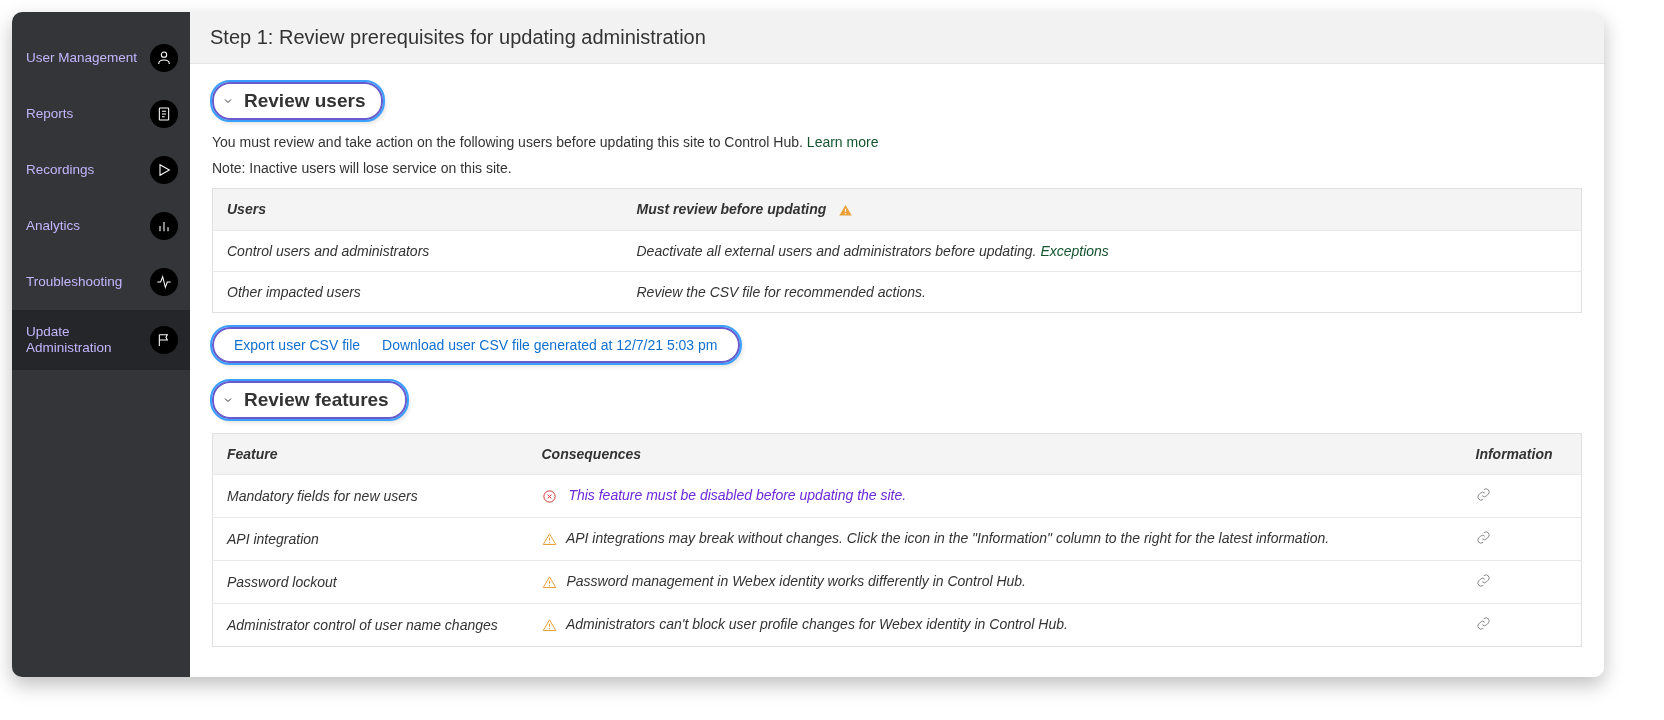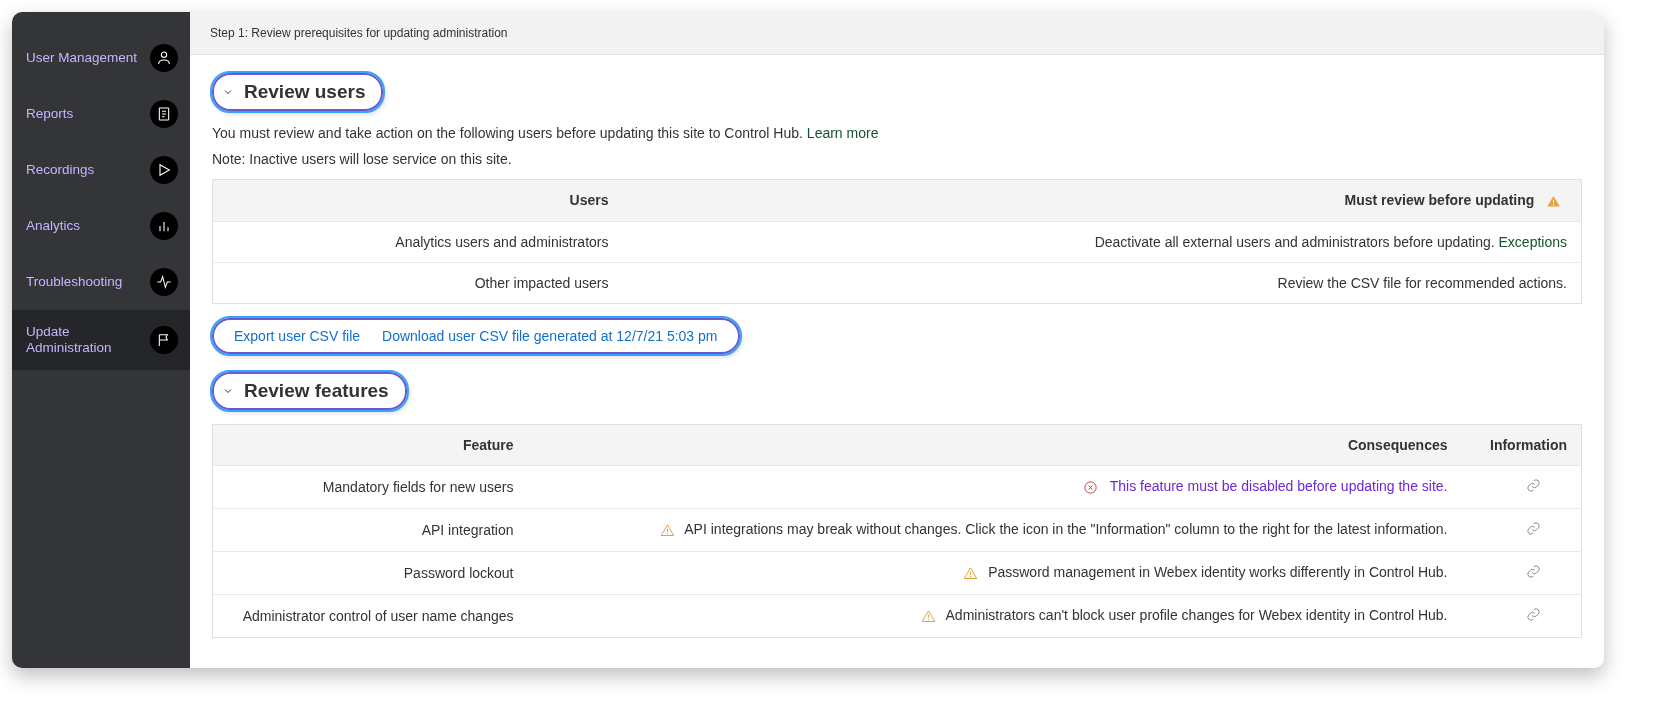--- a/index.html
+++ b/index.html
@@ -44,21 +44,21 @@
   .side-icon svg { width: 16px; height: 16px; stroke: #fff; fill: none; stroke-width: 1.6; }
 
   
   .main {
     flex: 1;
     background: #fff;
   }
   .step-header {
     background: #f2f2f2;
     padding: 14px 20px;
-    font-size: 12px;
+    font-size: 20px;
     border-bottom: 1px solid #e5e5e5;
   }
   .content { padding: 18px 22px 30px 22px; }
 
   .section-toggle {
     display: inline-flex;
     align-items: center;
     border: 2px solid #6a5acd;
     outline: 2px solid #3aa0ff;
     outline-offset: 0;
@@ -80,25 +80,26 @@
   .para { margin: 0 0 10px 0; }
   a.link { color: #14532d; text-decoration: none; }
 
   table.data {
     width: 100%;
     border-collapse: collapse;
     margin-top: 12px;
     border: 1px solid #e0e0e0;
   }
   table.data th, table.data td {
-    text-align: right;
+    text-align: left;
     padding: 12px 14px;
     border-bottom: 1px solid #e8e8e8;
     font-size: 14px;
     vertical-align: middle;
+    font-style: italic;
   }
   table.data th { background: #f4f4f4; font-weight: 600; }
   table.data tr:last-child td { border-bottom: none; }
   .col-info { width: 120px; text-align: right; padding-right: 40px; }
 
   .csv-box {
     display: inline-flex;
     gap: 22px;
     border: 2px solid #6a5acd;
     outline: 2px solid #3aa0ff;
@@ -260,21 +261,21 @@
                 <span class="warn-ico">
                     <svg viewBox="0 0 24 24">
                       <use href="#i-warn"></use>
                     </svg>
                   </span>
               </th>
             </tr>
           </thead>
           <tbody>
             <tr>
-              <td>Analytics users and administrators</td>
+              <td>Control users and administrators</td>
               <td>
                 <span>Deactivate all external users and administrators before updating.</span>
                 <a href="#" class="link">Exceptions</a>
               </td>
             </tr>
             <tr>
               <td>Other impacted users</td>
               <td>Review the CSV file for recommended actions.</td>
             </tr>
           </tbody>

